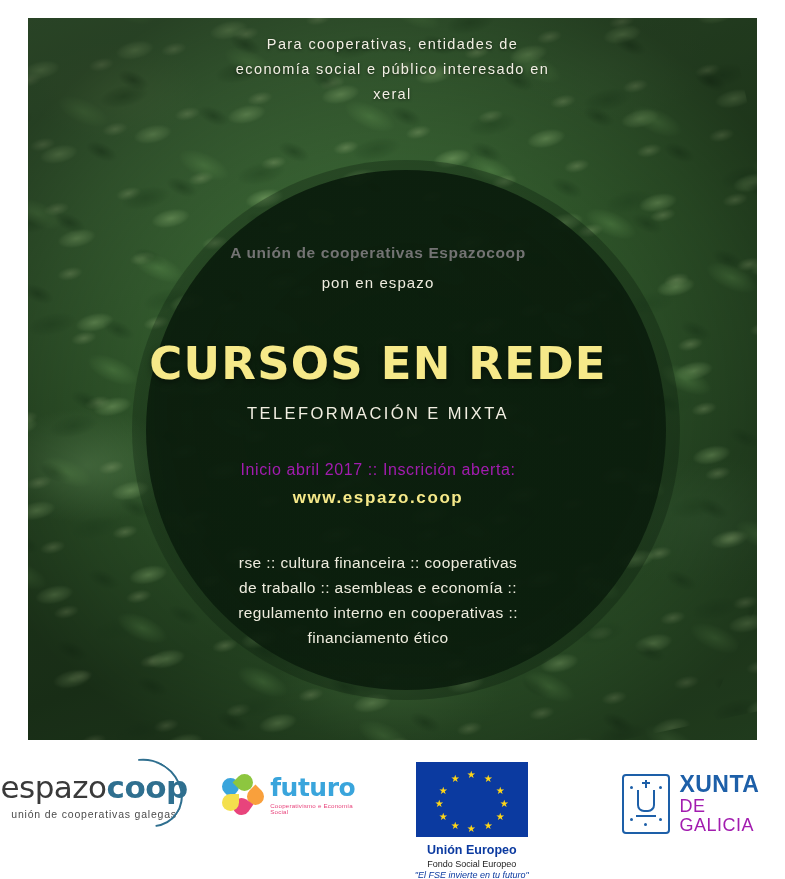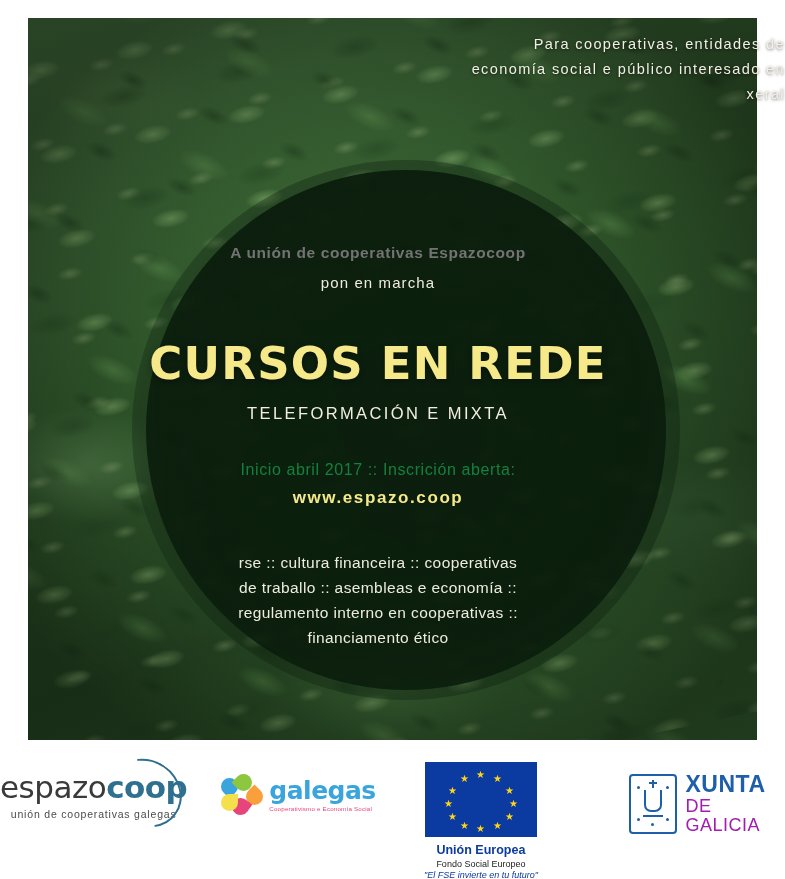--- a/index.html
+++ b/index.html
@@ -92,21 +92,21 @@
     left: 0; right: 0;
     top: 32px;
     text-align: center;
     color: #f2efe4;
     font-size: 14.5px;
     letter-spacing: 1.4px;
     line-height: 1.72;
     font-weight: 400;
     text-shadow: 0 1px 3px rgba(0,0,0,0.55);
   }
-  .header-text div { white-space: pre; text-align: right; }
+  .header-text div { white-space: pre; }
 
   
   .center-block {
     position: absolute;
     left: 118px;
     top: 152px;
     width: 520px;
     height: 520px;
     display: flex;
     flex-direction: column;
@@ -143,21 +143,21 @@
     margin-top: 14px;
     font-size: 16.5px;
     letter-spacing: 2.4px;
     color: #f2efe2;
   }
 
   .date-line {
     margin-top: 38px;
     font-size: 16px;
     letter-spacing: 0.6px;
-    color: #15803d;
+    color: #a21caf;
   }
   .url {
     margin-top: 9px;
     font-size: 17px;
     font-weight: 700;
     letter-spacing: 1.6px;
     color: #f6e989;
   }
 
   .topics {
@@ -393,21 +393,21 @@
   </div>
 
   <div class="header-text">
     <div>Para cooperativas, entidades de</div>
     <div>economía social e público interesado en</div>
     <div>xeral</div>
   </div>
 
   <div class="center-block">
     <div class="kicker">A unión de cooperativas Espazocoop</div>
-    <div class="kicker-sub">pon en marcha</div>
+    <div class="kicker-sub">pon en espazo</div>
     <div class="title">CURSOS EN REDE</div>
     <div class="subtitle">TELEFORMACIÓN E MIXTA</div>
     <div class="date-line">Inicio abril 2017 :: Inscrición aberta:</div>
     <div class="url">www.espazo.coop</div>
     <div class="topics">
       <div>rse :: cultura financeira :: cooperativas</div>
       <div>de traballo :: asembleas e economía ::</div>
       <div>regulamento interno en cooperativas ::</div>
       <div>financiamento ético</div>
     </div>
@@ -423,21 +423,21 @@
 
     <div class="logo logo-eusumo">
       <div class="eusumo-mark">
         <span class="eu-p1"></span>
           <span class="eu-p2"></span>
           <span class="eu-p3"></span>
           <span class="eu-p4"></span>
           <span class="eu-p5"></span>
       </div>
       <div class="eusumo-text">
-        <div class="eusumo-word">galegas</div>
+        <div class="eusumo-word">futuro</div>
         <div class="eusumo-tag">Cooperativismo e Economía Social</div>
       </div>
     </div>
 
     <div class="logo logo-eu">
       <div class="eu-flag">
         <div class="eu-stars">
           <i style="left:51px; top:8px;">★</i>
           <i style="left:68px; top:12px;">★</i>
           <i style="left:80px; top:24px;">★</i>
@@ -445,21 +445,21 @@
           <i style="left:80px; top:50px;">★</i>
           <i style="left:68px; top:59px;">★</i>
           <i style="left:51px; top:62px;">★</i>
           <i style="left:35px; top:59px;">★</i>
           <i style="left:23px; top:50px;">★</i>
           <i style="left:19px; top:37px;">★</i>
           <i style="left:23px; top:24px;">★</i>
           <i style="left:35px; top:12px;">★</i>
         </div>
       </div>
-      <div class="eu-caption">Unión Europea</div>
+      <div class="eu-caption">Unión Europeo</div>
       <div class="eu-sub">Fondo Social Europeo</div>
       <div class="eu-quote">"El FSE invierte en tu futuro"</div>
     </div>
 
     <div class="logo logo-xunta">
       <div class="xunta-shield">
         <div class="xunta-cross"></div>
         <div class="xunta-chalice"></div>
         <div class="xunta-dots">
           <i style="left:6px; top:10px;"></i>

